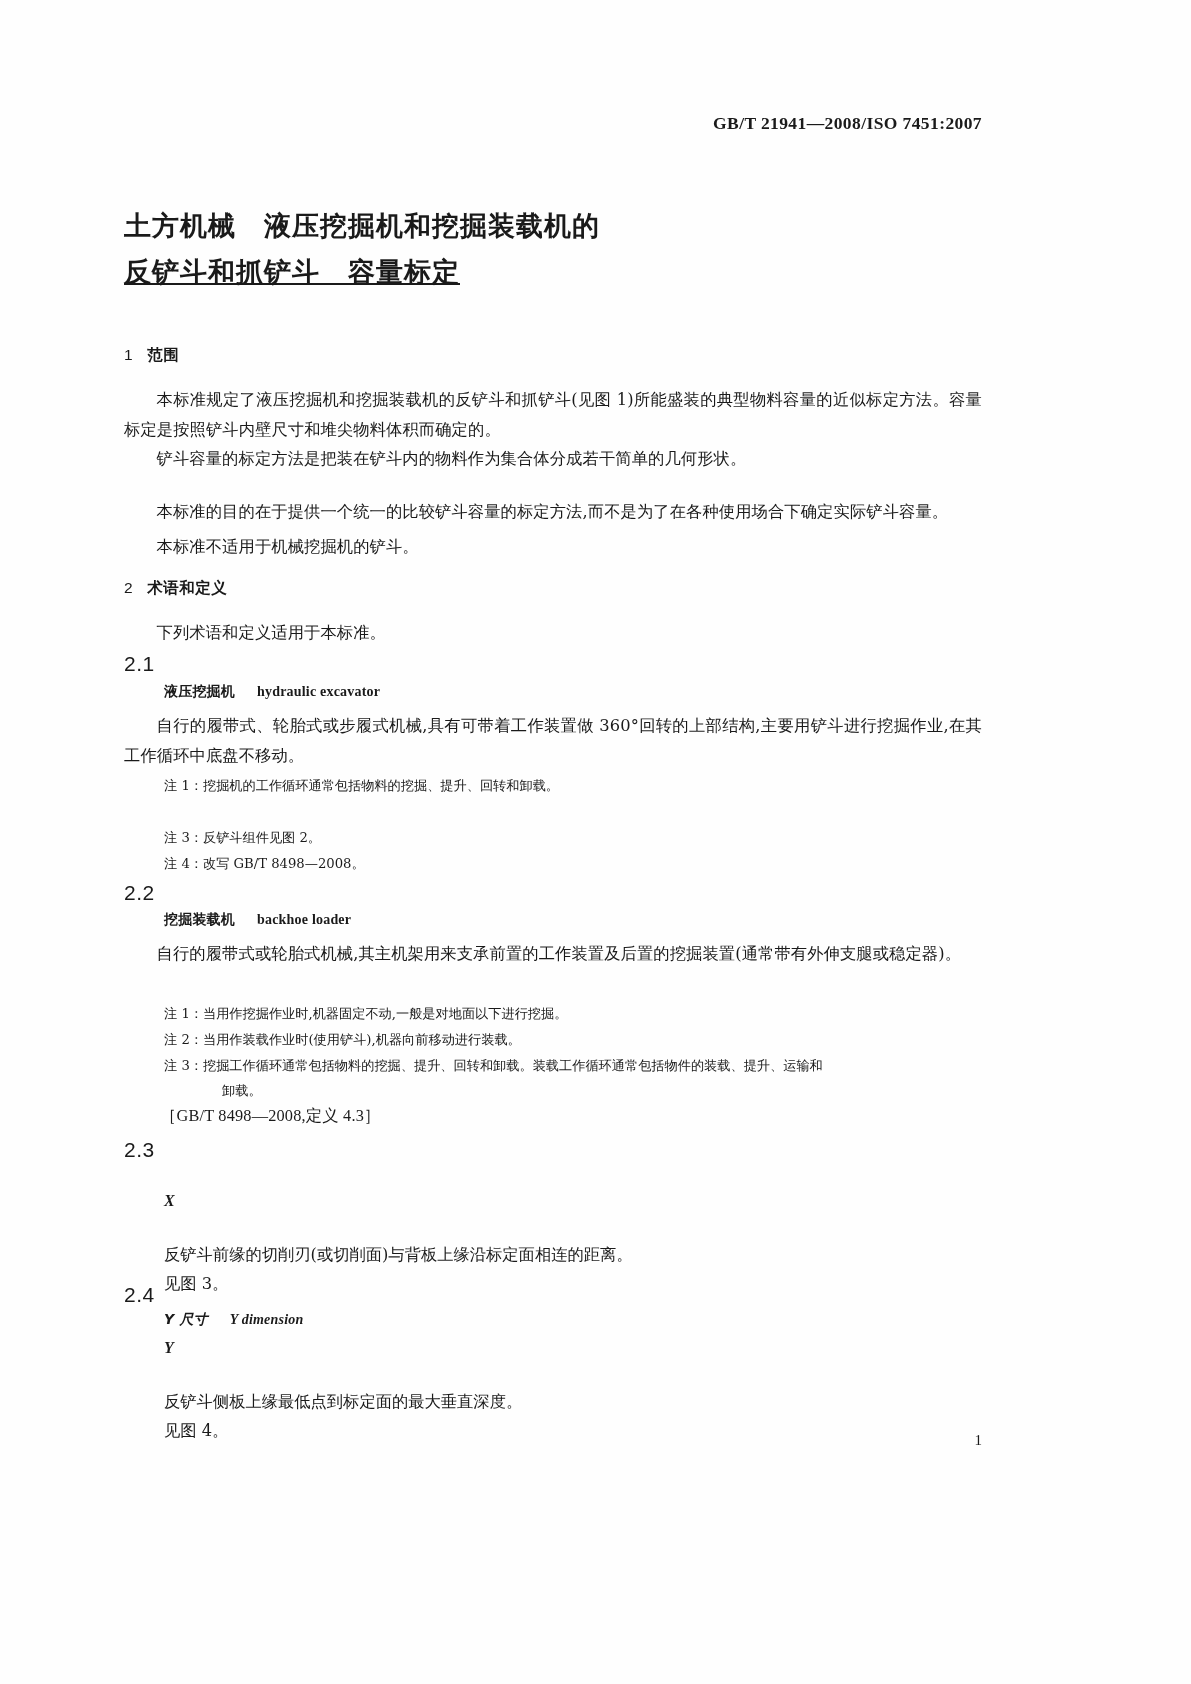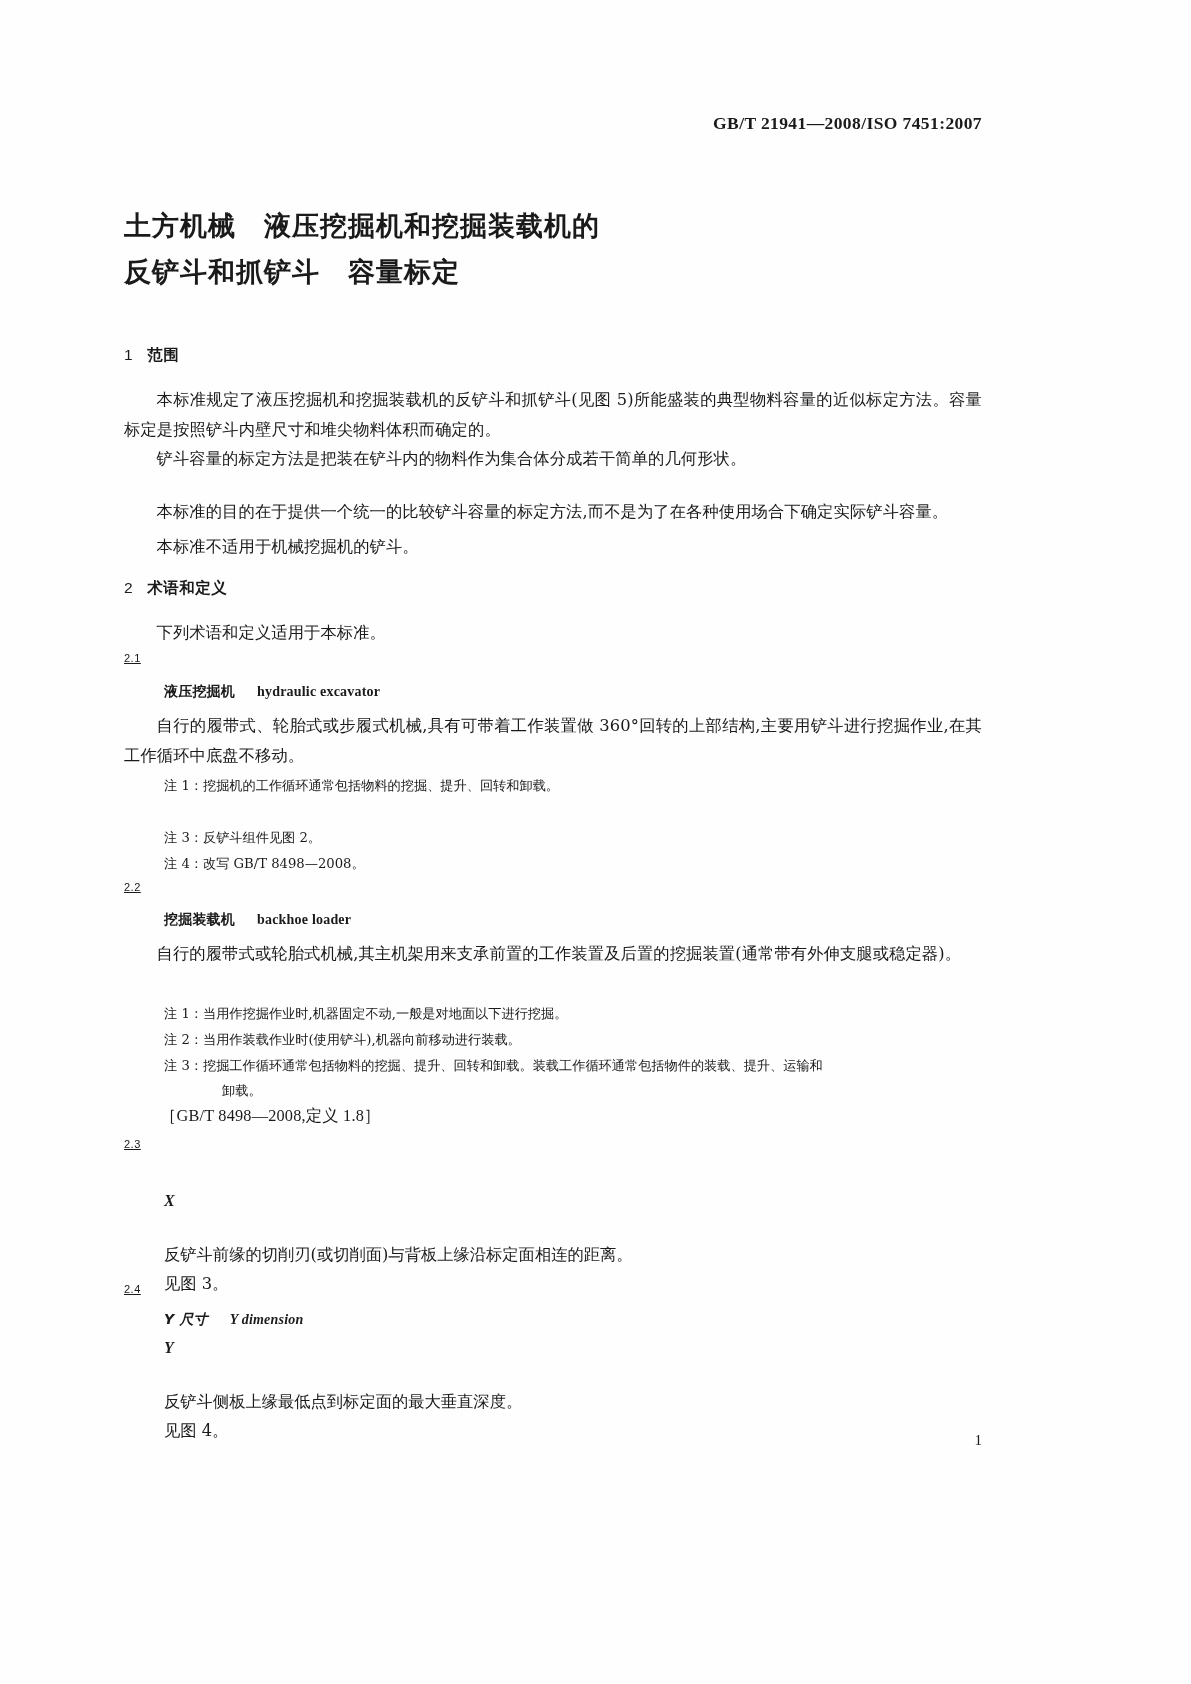--- a/index.html
+++ b/index.html
@@ -44,21 +44,21 @@
     position: absolute;
     top: 203px;
     left: 0;
     width: 858px;
     font-family: "DejaVu Sans", "Liberation Sans", sans-serif;
     font-size: 27px;
     font-weight: bold;
     line-height: 46px;
     letter-spacing: 1px;
   }
-  .doc-title .line2 { display: block; }
+  .doc-title .line2 { display: block; text-decoration: underline; }
 
   
   .blk { position: absolute; left: 0; width: 858px; }
 
   .sec-head {
     font-family: "DejaVu Sans", "Liberation Sans", sans-serif;
     font-size: 15.5px;
     font-weight: bold;
     letter-spacing: 0.5px;
   }
@@ -73,23 +73,22 @@
     font-size: 16.3px;
     line-height: 29.5px;
     text-align: justify;
     text-justify: inter-ideograph;
     letter-spacing: 0.1px;
   }
   .para.indent { text-indent: 2em; }
 
   .subnum {
     font-family: "Liberation Sans", "DejaVu Sans", sans-serif;
-    font-size: 11px;
+    font-size: 21px;
     letter-spacing: 0.5px;
-    text-decoration: underline;
   }
 
   .term {
     font-family: "DejaVu Sans", "Liberation Sans", sans-serif;
     font-size: 14px;
     font-weight: bold;
     padding-left: 40px;
     letter-spacing: 0.2px;
   }
   .term .en {
@@ -153,21 +152,21 @@
 
     <div class="doc-title">
       <span class="line1">土方机械　液压挖掘机和挖掘装载机的</span>
       <span class="line2">反铲斗和抓铲斗　容量标定</span>
     </div>
 
     <div class="blk sec-head" style="top:345px;">
       <span class="num">1</span><span>范围</span>
     </div>
 
-    <div class="blk para indent" style="top:385px;">本标准规定了液压挖掘机和挖掘装载机的反铲斗和抓铲斗(见图 5)所能盛装的典型物料容量的近似标定方法。容量标定是按照铲斗内壁尺寸和堆尖物料体积而确定的。</div>
+    <div class="blk para indent" style="top:385px;">本标准规定了液压挖掘机和挖掘装载机的反铲斗和抓铲斗(见图 1)所能盛装的典型物料容量的近似标定方法。容量标定是按照铲斗内壁尺寸和堆尖物料体积而确定的。</div>
 
     <div class="blk para indent" style="top:444px;">铲斗容量的标定方法是把装在铲斗内的物料作为集合体分成若干简单的几何形状。</div>
 
     <div class="blk para indent" style="top:497px;">本标准的目的在于提供一个统一的比较铲斗容量的标定方法,而不是为了在各种使用场合下确定实际铲斗容量。</div>
 
     <div class="blk para indent" style="top:532px;">本标准不适用于机械挖掘机的铲斗。</div>
 
     <div class="blk sec-head" style="top:578px;">
       <span class="num">2</span><span>术语和定义</span>
     </div>
@@ -195,21 +194,21 @@
     <div class="blk para indent" style="top:939px;">自行的履带式或轮胎式机械,其主机架用来支承前置的工作装置及后置的挖掘装置(通常带有外伸支腿或稳定器)。</div>
 
     <div class="blk note" style="top:1001px;">注 1：当用作挖掘作业时,机器固定不动,一般是对地面以下进行挖掘。</div>
     <div class="blk note" style="top:1027px;">注 2：当用作装载作业时(使用铲斗),机器向前移动进行装载。</div>
 
     <div class="blk note" style="top:1053px;">
       <span>注 3：挖掘工作循环通常包括物料的挖掘、提升、回转和卸载。装载工作循环通常包括物件的装载、提升、运输和</span>
       <span class="cont">卸载。</span>
     </div>
 
-    <div class="blk srcref" style="top:1105px;">［GB/T 8498—2008,定义 1.8］</div>
+    <div class="blk srcref" style="top:1105px;">［GB/T 8498—2008,定义 4.3］</div>
 
     <div class="blk subnum" style="top:1138px;">2.3</div>
 
 
     <div class="blk symline" style="top:1192px;">X</div>
 
     <div class="blk defline" style="top:1220px;">反铲斗前缘的切削刃(或切削面)与背板上缘沿标定面相连的距离。</div>
 
     <div class="blk defline" style="top:1249px;">见图 3。</div>
 

